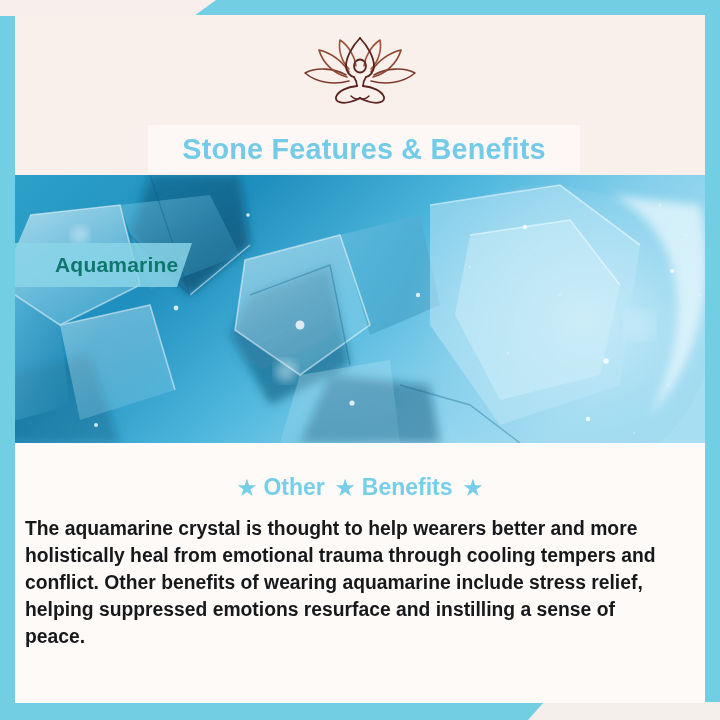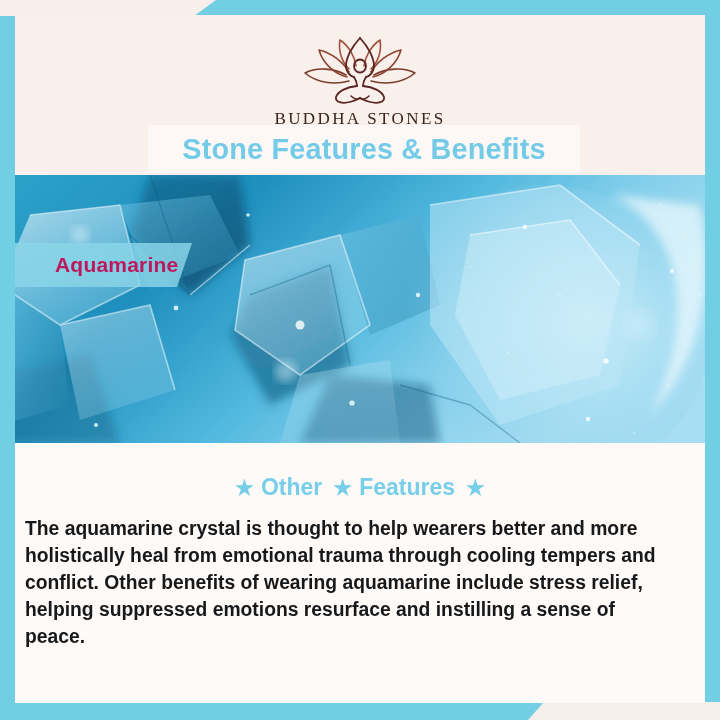--- a/index.html
+++ b/index.html
@@ -130,21 +130,21 @@
     position: absolute;
     left: 40px;
     top: 228px;
     height: 44px;
     display: flex;
     align-items: center;
     font-family: "Liberation Sans", sans-serif;
     font-weight: bold;
     font-size: 21px;
     letter-spacing: 0.2px;
-    color: #be185d;
+    color: #0f766e;
     white-space: nowrap;
   }
 
   
   .body-block {
     position: absolute;
     left: 0;
     top: 428px;
     width: 690px;
     height: 260px;
@@ -227,21 +227,20 @@
             <path d="M160 88 C 156 94, 154 100, 154 106" stroke="#5a2420" stroke-width="3.6"></path>
 
             <path d="M142 106 C 122 108, 104 116, 100 128 C 98 138, 112 142, 128 138
                      C 140 135, 148 130, 148 130" stroke="#5a2420" stroke-width="3.6"></path>
             <path d="M154 106 C 174 108, 192 116, 196 128 C 198 138, 184 142, 168 138
                      C 156 135, 148 130, 148 130" stroke="#5a2420" stroke-width="3.6"></path>
 
             <path d="M130 126 C 136 132, 144 134, 148 130 C 152 134, 160 132, 166 126" stroke="#5a2420" stroke-width="3"></path>
           </g>
         </svg>
-        <div class="logo-word">BUDDHA STONES</div>
       </div>
 
       <div class="title-band"></div>
       <div class="title-text">Stone Features &amp; Benefits</div>
     </div>
 
     <div class="photo">
       <svg class="photo-svg" viewBox="0 0 720 268" preserveAspectRatio="none">
         <defs>
           <linearGradient id="bgGrad" x1="0" y1="0" x2="1" y2="0.4">
@@ -355,21 +354,21 @@
 
     <div class="body-block">
 
       <div class="keywords">
         <span class="kw-item">
           <span class="kw-star">★</span>
           <span>Other</span>
         </span>
         <span class="kw-item">
           <span class="kw-star">★</span>
-          <span>Features</span>
+          <span>Benefits</span>
         </span>
         <span class="kw-item">
           <span class="kw-star">★</span>
         </span>
       </div>
 
       <div class="paragraph">The aquamarine crystal is thought to help wearers better and more holistically heal from emotional trauma through cooling tempers and conflict. Other benefits of wearing aquamarine include stress relief, helping suppressed emotions resurface and instilling a sense of peace.</div>
     </div>
 
   </div>

